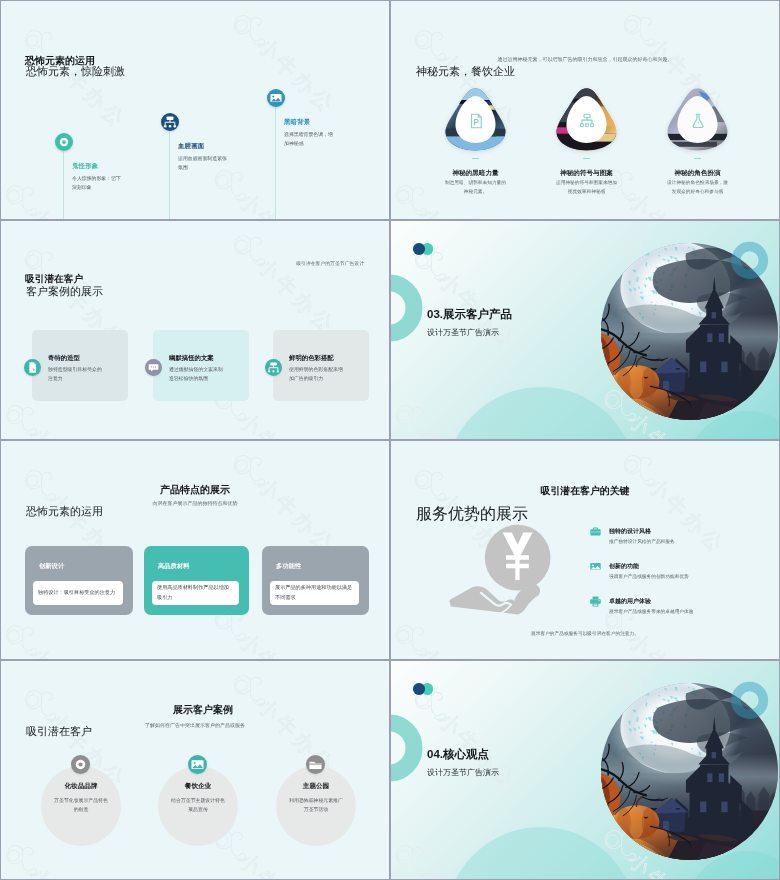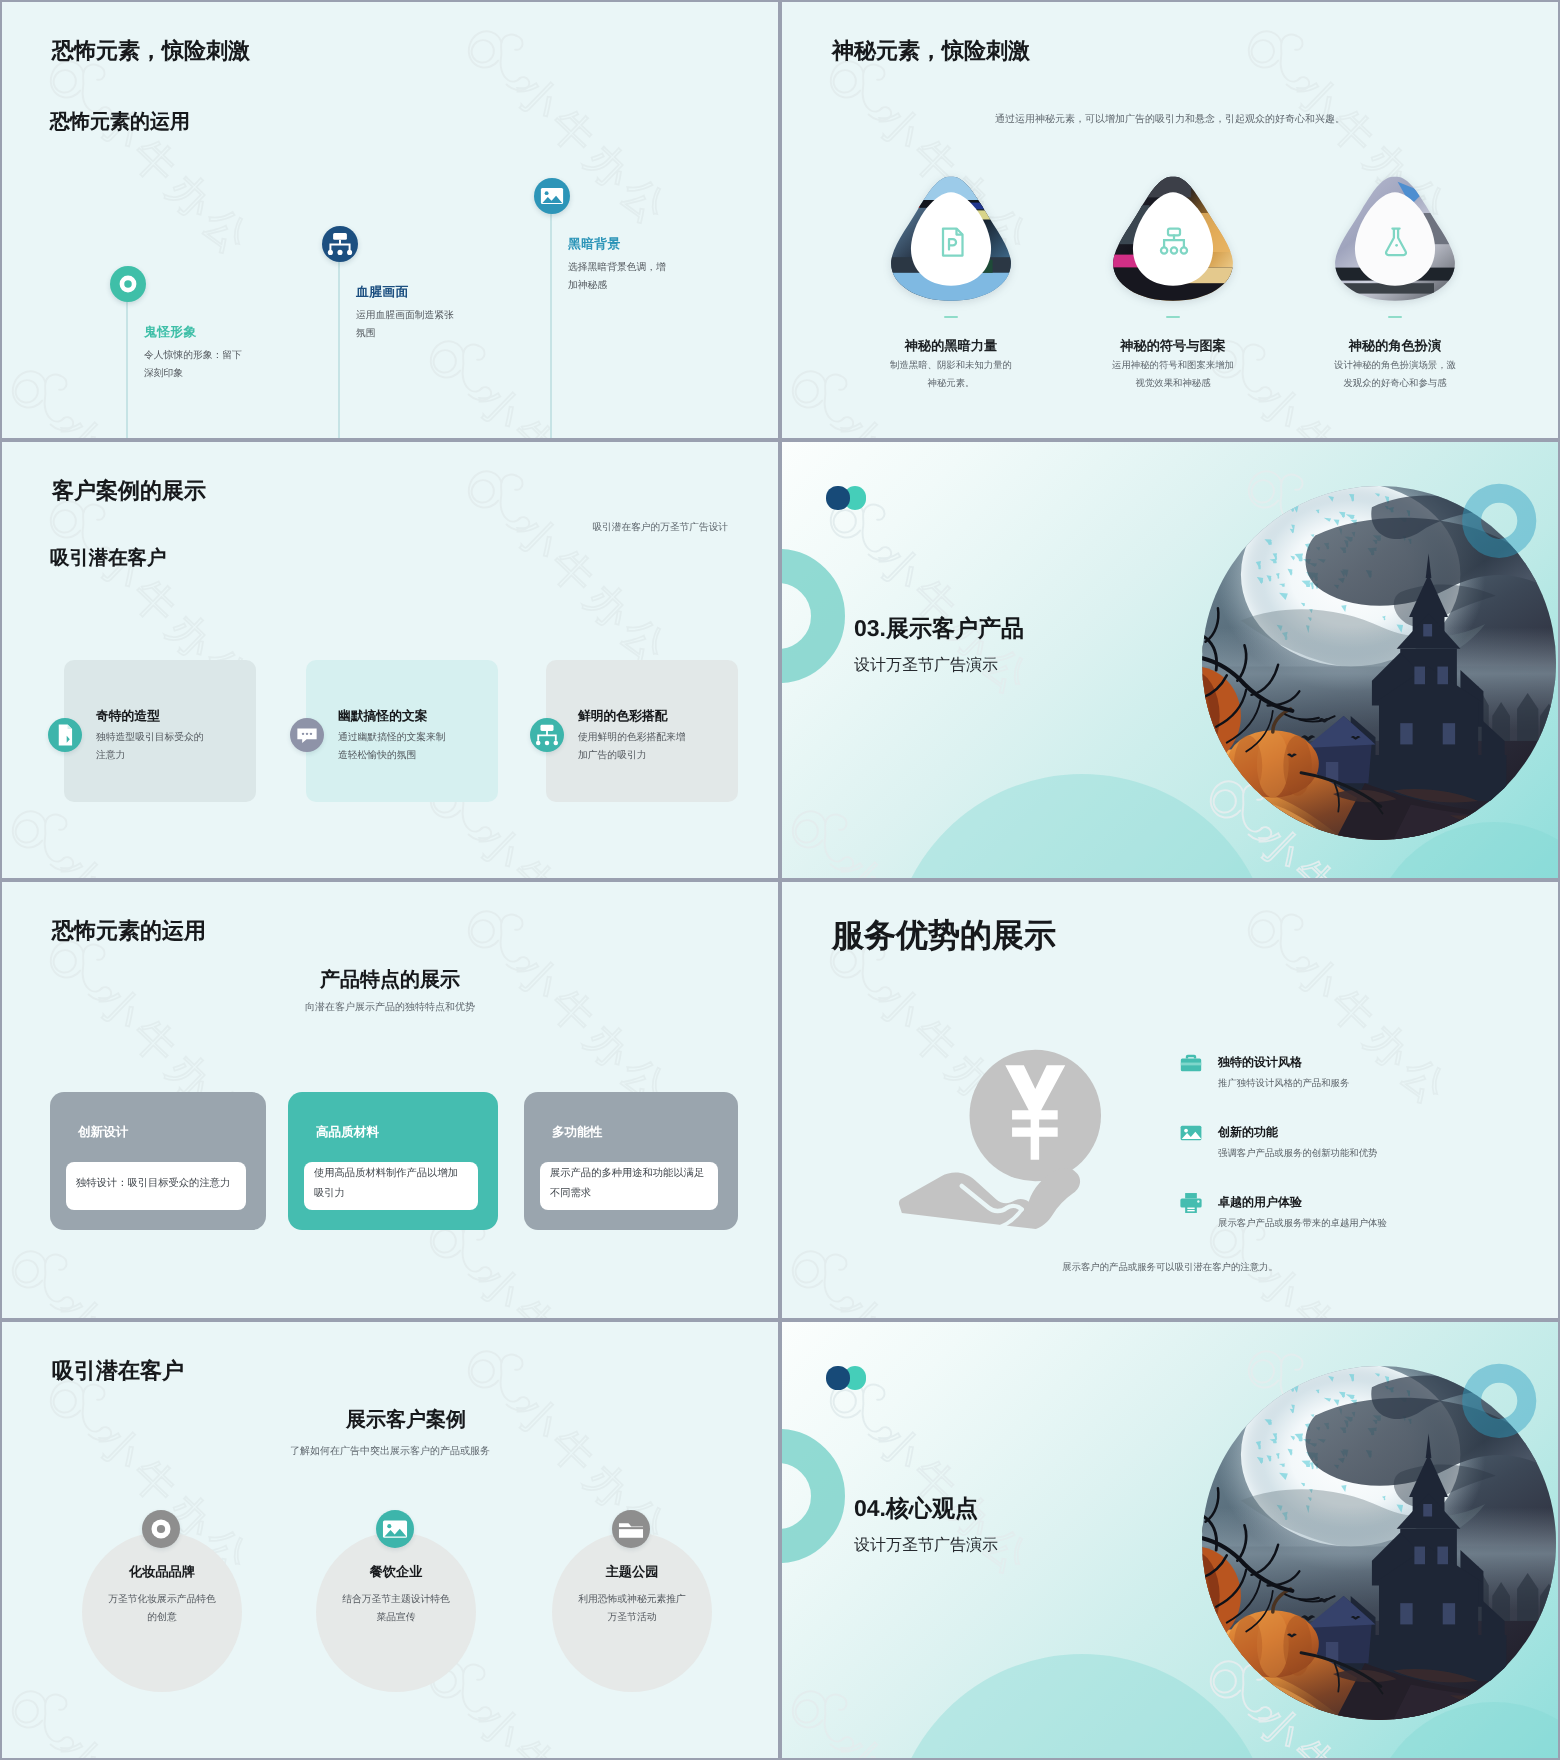--- a/index.html
+++ b/index.html
@@ -8,21 +8,21 @@
        -webkit-font-smoothing:antialiased;}
   .deck{display:grid;grid-template-columns:390px 390px;
         grid-template-rows:220px 220px 220px 220px;width:780px;height:880px;}
   .slide{position:relative;overflow:hidden;box-sizing:border-box;
          border:1px solid #9aa0b0;background:#eaf6f7;}
   .wm{position:absolute;left:0;top:0;width:390px;height:220px;
       pointer-events:none;z-index:0;}
   .wmtxt{fill:none;stroke:#e2edee;stroke-width:0.85;font-size:21px;
          font-family:"Liberation Sans",sans-serif;font-weight:normal;
          letter-spacing:3.7px;}
-  .hdr{position:absolute;font-weight:bold;color:#17191c;}
+  .hdr{position:absolute;font-weight:normal;color:#17191c;margin-top:46px;}
   .ttl{position:absolute;font-weight:bold;color:#17191c;}
   .sub{position:absolute;color:#5a6268;}
 
   
   .s1-hdr{left:25px;top:17px;font-size:11px;}
   .s1-ttl{left:24px;top:53px;font-size:10px;}
   .tl{position:absolute;z-index:2;}
   .tl-stem{position:absolute;width:1px;background:#c6e3e5;}
   .tl-dot{position:absolute;border-radius:50%;display:flex;align-items:center;
           justify-content:center;box-shadow:0 1px 2.5px rgba(40,70,90,.18);}
@@ -541,21 +541,21 @@
       </div>
       <div class="tl-lbl c-blue">黑暗背景</div>
       <div class="tl-desc">选择黑暗背景色调，增加神秘感</div>
     </div>
   </div>
 
   <div class="slide s2">
     <svg class="wm" viewBox="0 0 390 220">
         <use href="#wmgrp"></use>
       </svg>
-    <div class="hdr s2-hdr">神秘元素，惊险刺激</div>
+    <div class="hdr s2-hdr">神秘元素，餐饮企业</div>
     <div class="sub s2-sub">通过运用神秘元素，可以增加广告的吸引力和悬念，引起观众的好奇心和兴趣。</div>
     <div class="tri-row">
       <div class="tri-col">
         <div class="tri-wrap">
           <svg viewBox="0 0 100 100" class="trisvg">
             <defs>
               <clipPath id="triclip1">
                   <path d="M50 2 C59 2 65 10 76 28 C85 43 95 56 96 67 C97.5 84 78 97.5 50 97.5 C22 97.5 2.5 84 4 67 C5 56 15 43 24 28 C35 10 41 2 50 2 Z"></path>
                 </clipPath>
               <linearGradient id="pgrad1" x1="0" y1="0" x2="1" y2="1">
@@ -764,20 +764,21 @@
         <span>展示产品的多种用途和功能以满足不同需求</span>
       </div>
     </div>
   </div>
 
   <div class="slide s6">
     <svg class="wm" viewBox="0 0 390 220">
         <use href="#wmgrp"></use>
       </svg>
     <div class="hdr s6-hdr">服务优势的展示</div>
+    <div class="ttl s6-ttl">吸引潜在客户的关键</div>
     <svg class="hand" viewBox="0 0 120 100">
       <circle cx="71" cy="44" r="34" fill="#c3c3c3"></circle>
       <path d="M55.5 18h9.6l5.9 12.3L76.9 18h9.6L74 41.4h8.6v4.7H73v4.2h9.6v4.7H73v12H68.6v-12H59v-4.7h9.6v-4.2H59v-4.7h8.6z" fill="#fff"></path>
       <path d="M2 94.5l-1.4-4.3c-.4-1.2.1-2.5 1.2-3.1l20.6-11.6c5.6-3.2 12.6-2.4 17.3 1.9l11 10c2.6 2.4 6.4 2.7 9.3 .8 2.4-1.5 5.4-1.3 7.6 .4 2.4-7 7.5-12.9 14.2-16.3 3.8-2 8.6-1.4 11.1 2 2.4 3.2 1.3 7.5-2.2 9.9-4.4 3-8.1 6.9-10.9 11.4-2 3.3-5 5.8-8.5 7.2z" fill="#c3c3c3"></path>
       <path d="M33 80.5l13.9 11.3c2.6 2.1 6.4 2.2 9.1 .2 2.5-1.7 5.7-1.4 8 .6" fill="none" stroke="#eaf6f7" stroke-width="2.3" stroke-linecap="round"></path>
       <path d="M64 92.6c-3.8 5.6-9.6 9.4-16.2 10.6" fill="none" stroke="#eaf6f7" stroke-width="1.9" stroke-linecap="round"></path>
     </svg>
     <div class="adv a6a">
       <div class="adv-ico">
         <svg viewBox="0 0 24 24">

